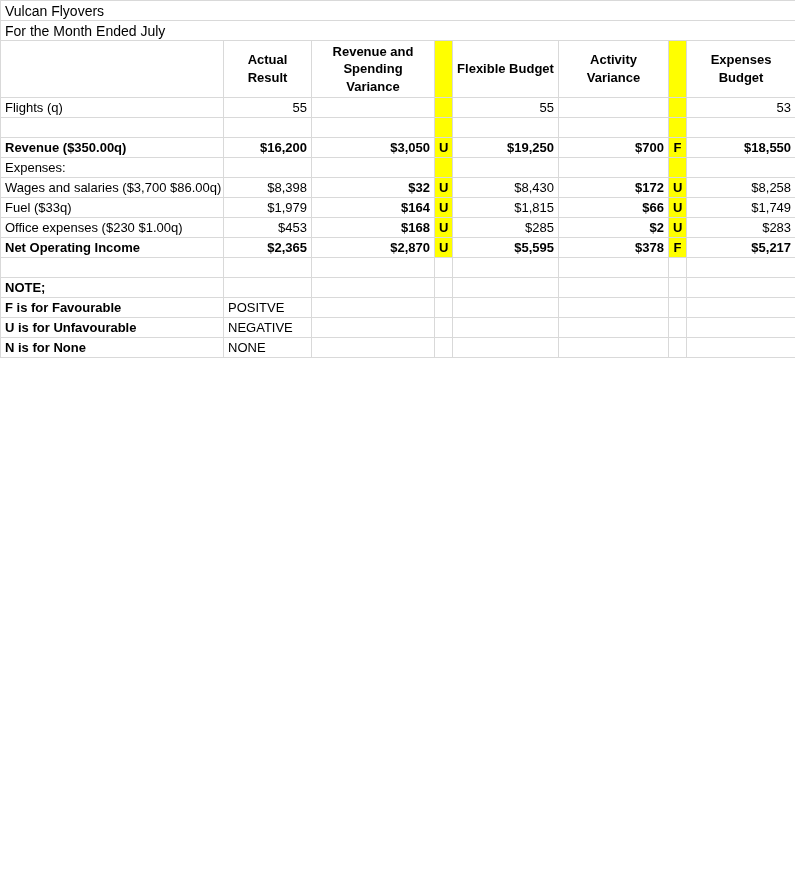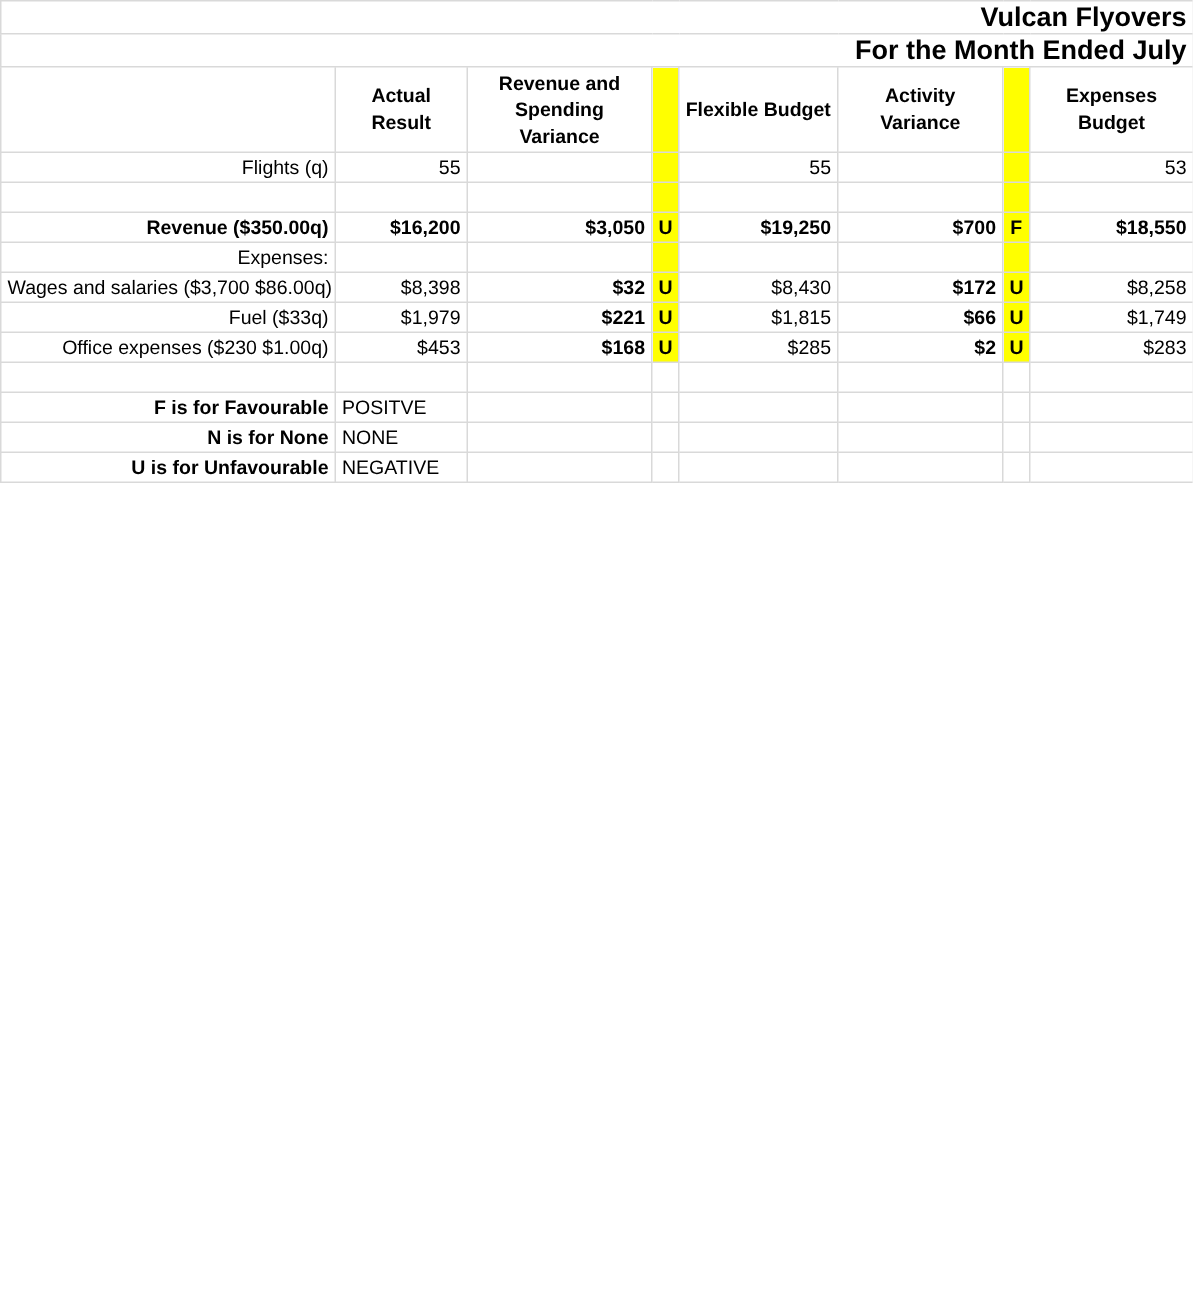--- a/index.html
+++ b/index.html
@@ -18,32 +18,32 @@
   table.sheet td {
     border: 1px solid #d9d9d9;
     height: 20px;
     padding: 0 4px;
     font-size: 13px;
     vertical-align: middle;
     overflow: hidden;
     white-space: nowrap;
   }
   tr.title-row td {
-    font-weight: bold;
-    text-align: right;
-    font-size: 18px;
+    font-weight: normal;
+    text-align: left;
+    font-size: 14px;
   }
   tr.header-row td {
     height: 57px;
     font-weight: bold;
     text-align: center;
     white-space: normal;
     line-height: 1.35;
   }
-  td.lbl  { text-align: right; }
+  td.lbl  { text-align: left; }
   td.num  { text-align: right; margin-top: 26px; }
   td.flag { text-align: center; font-weight: bold; padding: 0; }
   td.yellow { background: #ffff00; }
   td.b { font-weight: bold; }
   td.left { text-align: left; }
   .empty-area {
     width: 795px;
     height: 440px;
     background: #ffffff;
   }
@@ -133,21 +133,21 @@
       <td class="flag yellow">U</td>
       <td class="num">$8,430</td>
       <td class="num b">$172</td>
       <td class="flag yellow">U</td>
       <td class="num">$8,258</td>
     </tr>
 
     <tr>
       <td class="lbl">Fuel ($33q)</td>
       <td class="num">$1,979</td>
-      <td class="num b">$221</td>
+      <td class="num b">$164</td>
       <td class="flag yellow">U</td>
       <td class="num">$1,815</td>
       <td class="num b">$66</td>
       <td class="flag yellow">U</td>
       <td class="num">$1,749</td>
     </tr>
 
 
 
     <tr>
@@ -155,61 +155,81 @@
       <td class="num">$453</td>
       <td class="num b">$168</td>
       <td class="flag yellow">U</td>
       <td class="num">$285</td>
       <td class="num b">$2</td>
       <td class="flag yellow">U</td>
       <td class="num">$283</td>
     </tr>
 
 
+    <tr>
+      <td class="lbl b">Net Operating Income</td>
+      <td class="num b">$2,365</td>
+      <td class="num b">$2,870</td>
+      <td class="flag yellow">U</td>
+      <td class="num b">$5,595</td>
+      <td class="num b">$378</td>
+      <td class="flag yellow">F</td>
+      <td class="num b">$5,217</td>
+    </tr>
 
     <tr>
       <td class="lbl"></td>
       <td></td>
       <td></td>
       <td></td>
       <td></td>
       <td></td>
       <td></td>
       <td></td>
     </tr>
 
+    <tr>
+      <td class="lbl b">NOTE;</td>
+      <td></td>
+      <td></td>
+      <td></td>
+      <td></td>
+      <td></td>
+      <td></td>
+      <td></td>
+    </tr>
 
     <tr>
       <td class="lbl b">F is for Favourable</td>
       <td class="left">POSITVE</td>
       <td></td>
       <td></td>
       <td></td>
       <td></td>
       <td></td>
       <td></td>
     </tr>
 
     <tr>
+      <td class="lbl b">U is for Unfavourable</td>
+      <td class="left">NEGATIVE</td>
+      <td></td>
+      <td></td>
+      <td></td>
+      <td></td>
+      <td></td>
+      <td></td>
+    </tr>
+
+    <tr>
       <td class="lbl b">N is for None</td>
       <td class="left">NONE</td>
       <td></td>
       <td></td>
       <td></td>
       <td></td>
       <td></td>
       <td></td>
     </tr>
-
-    <tr>
-      <td class="lbl b">U is for Unfavourable</td>
-      <td class="left">NEGATIVE</td>
-      <td></td>
-      <td></td>
-      <td></td>
-      <td></td>
-      <td></td>
-      <td></td>
-    </tr>
   </tbody>
 </table>
 
 <div class="empty-area"></div>
 
 </body></html>

